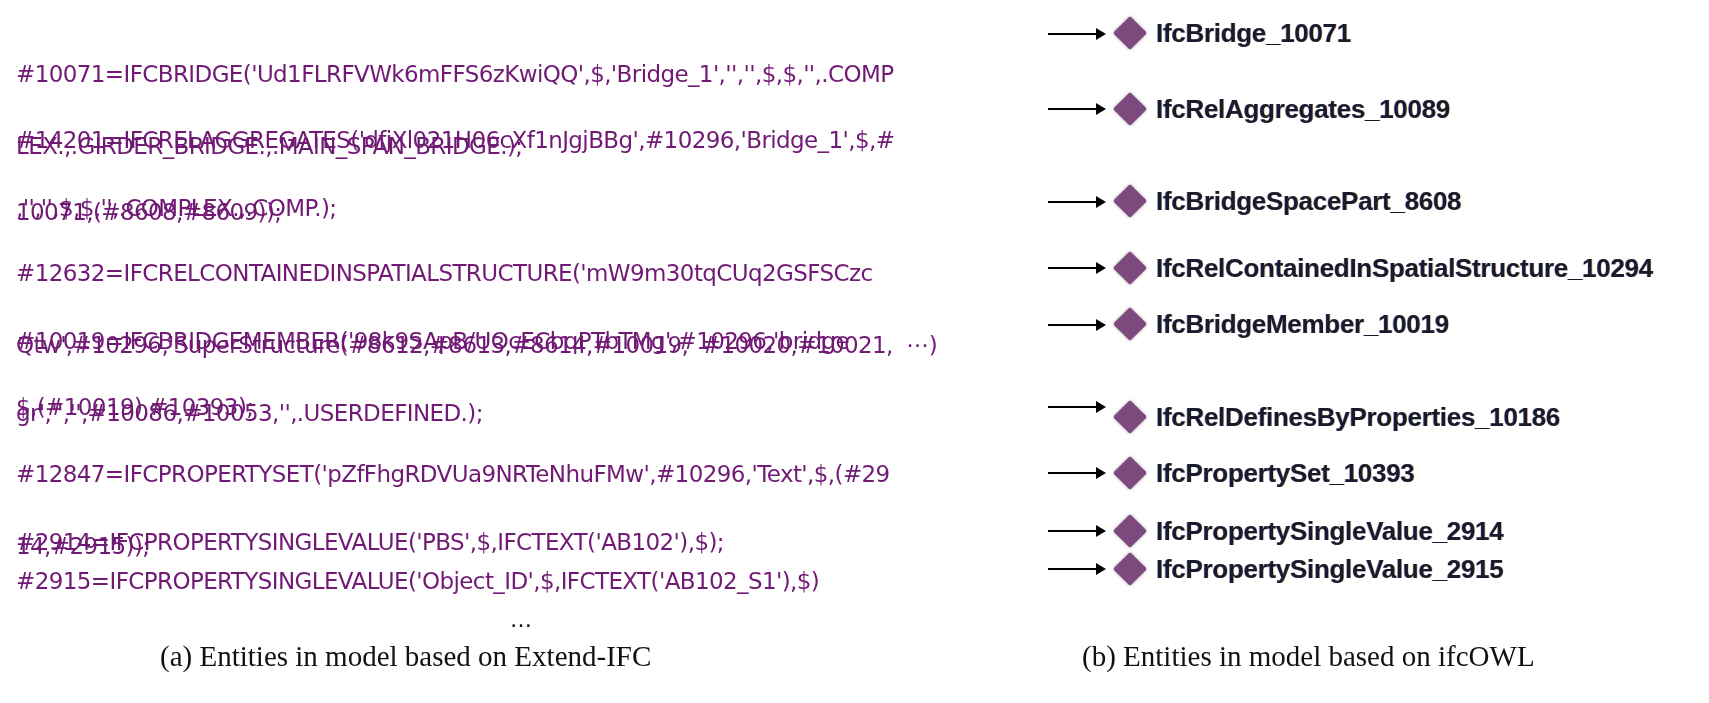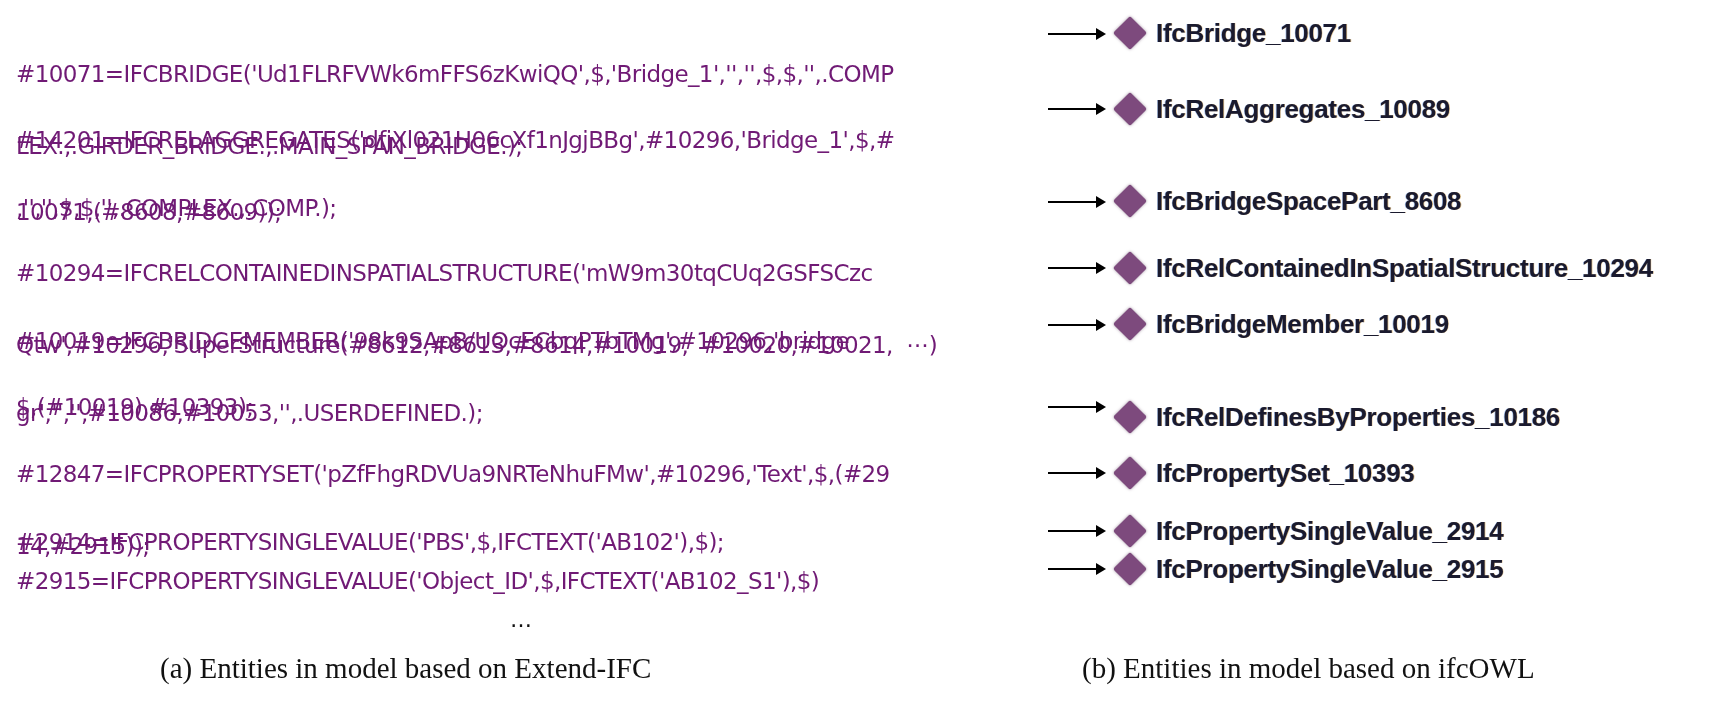--- a/index.html
+++ b/index.html
@@ -58,40 +58,39 @@
       color: #1a1a2e;
       letter-spacing: -0.3px;
       text-shadow: 0.6px 0 0 rgba(190,120,0,0.45), -0.6px 0 0 rgba(0,80,200,0.35);
     }
     .caption {
       position: absolute;
       font-family: "Liberation Serif", serif;
       font-size: 29px;
       color: #111;
       top: 640px;
-      margin-top: 12px;
     }
   </style>
 </head>
 <body>
 
 <div>
   <div class="code-line" style="top:14px">
     <div>#10071=IFCBRIDGE('Ud1FLRFVWk6mFFS6zKwiQQ',$,'Bridge_1','','',$,$,'',.COMP</div>
     <div>LEX.,.GIRDER_BRIDGE.,.MAIN_SPAN_BRIDGE.);</div>
   </div>
   <div class="code-line" style="top:80px">
     <div>#14201=IFCRELAGGREGATES('dfjXl021H06cXf1nJgjBBg',#10296,'Bridge_1',$,#</div>
     <div>10071,(#8608,#8609));</div>
   </div>
   <div class="code-line" style="top:148px">
     <div>,'','',$,$,'',.COMPLEX.,.COMP.);</div>
   </div>
   <div class="code-line" style="top:213px">
-    <div>#10294=IFCRELCONTAINEDINSPATIALSTRUCTURE('mW9m30tqCUq2GSFSCzc</div>
+    <div>#12632=IFCRELCONTAINEDINSPATIALSTRUCTURE('mW9m30tqCUq2GSFSCzc</div>
     <div>Qtw',#10296,'SuperStructure(#8612,#8613,#8614,#10019,  #10020,#10021,  ⋯)</div>
   </div>
   <div class="code-line" style="top:281px">
     <div>#10019=IFCBRIDGEMEMBER('98k9SApB/UOcECbqPTbTMg',#10296,'bridge</div>
     <div>gr','','',#10086,#10053,'',.USERDEFINED.);</div>
   </div>
   <div class="code-line" style="top:347px">
     <div>$,(#10019),#10393);</div>
   </div>
   <div class="code-line" style="top:414px">

